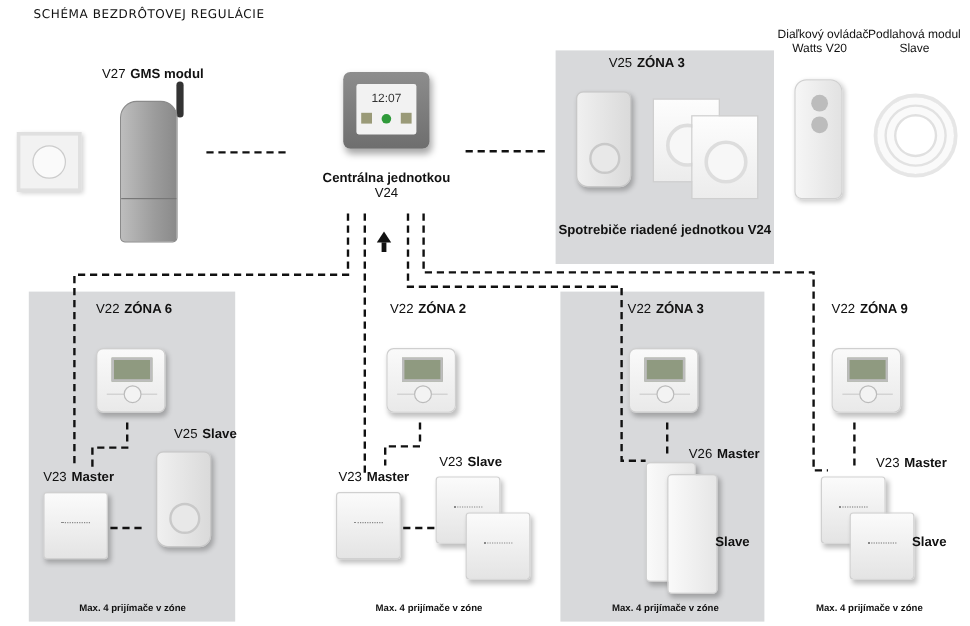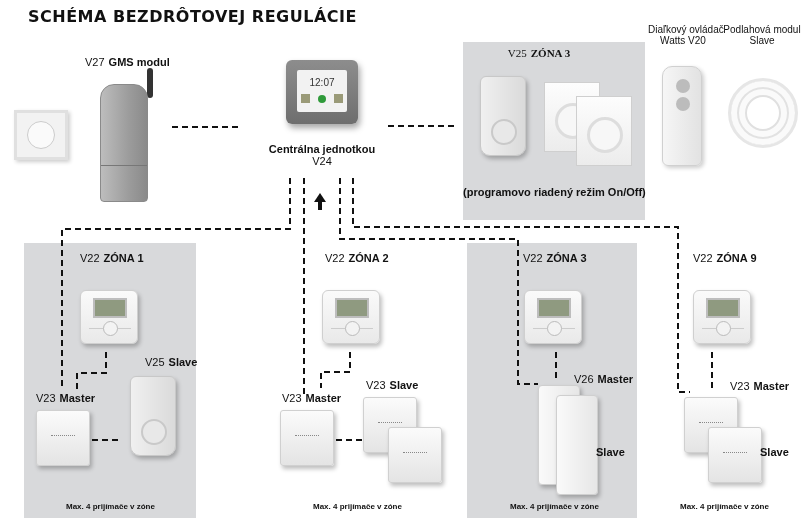--- a/index.html
+++ b/index.html
@@ -1,18 +1,18 @@
 <!DOCTYPE html>
 <html><head>
 <meta charset="utf-8">
 <style>
   * { box-sizing: border-box; margin: 0; padding: 0; }
   body { width: 808px; height: 522px; background: #ffffff; font-family: "Liberation Sans", sans-serif; position: relative; overflow: hidden; color: #111; }
   .abs { position: absolute; }
-  .title { left: 28px; top: 7px; font-size: 16px; font-weight: bold; letter-spacing: 0.5px; font-family: "DejaVu Sans", sans-serif; }
+  .title { left: 28px; top: 7px; font-size: 10px; font-weight: normal; letter-spacing: 0.5px; font-family: "DejaVu Sans", sans-serif; }
   .panel { background: #d8d9db; }
   .lbl { font-size: 11px; white-space: nowrap; font-family: "Liberation Sans Narrow", "Liberation Sans", sans-serif; }
   .lbl b { font-weight: bold; }
   .lbl .pre { font-weight: normal; margin-right: 4px; }
   .small { font-size: 8px; font-weight: bold; white-space: nowrap; }
   .center-txt { text-align: center; }
   svg.lines { position: absolute; left: 0; top: 0; }
 
   
   .thermo { width: 58px; height: 54px; background: linear-gradient(#fafafa,#e9e9e9); border-radius: 6px; border: 1px solid #cfcfcf; box-shadow: 2px 3px 4px rgba(0,0,0,.25); }
@@ -91,52 +91,52 @@
 </div>
 <div class="abs lbl center-txt" style="left:262px;top:143px;width:120px;">
   <div><b>Centrálna jednotkou</b></div>
   <div>V24</div>
 </div>
 <div class="abs" style="left:314px;top:193px;">
   <div class="arrow"></div>
     <div class="arrow-stem" style="margin-left:4px;"></div>
 </div>
 
-<div class="abs lbl center-txt" style="left:463px;top:47px;width:152px;font-family:Liberation Serif, serif;">
+<div class="abs lbl center-txt" style="left:463px;top:47px;width:152px;">
   <span class="pre">V25</span><b>ZÓNA 3</b>
 </div>
 <div class="abs plug" style="left:480px;top:76px;">
     <div class="sock"></div>
   </div>
 <div class="abs washer" style="left:544px;top:82px;">
     <div class="door"></div>
   </div>
 <div class="abs washer" style="left:576px;top:96px;">
     <div class="door"></div>
   </div>
 <div class="abs lbl center-txt" style="left:463px;top:186px;width:182px;font-weight:bold;">
-  <div>(programovo riadený režim On/Off)</div>
+  <div>Spotrebiče riadené jednotkou V24</div>
 </div>
 
 <div class="abs lbl center-txt" style="left:648px;top:24px;width:70px;font-size:10px;">
   <div>Diaľkový ovládač</div>
   <div>Watts V20</div>
 </div>
 <div class="abs lbl center-txt" style="left:722px;top:24px;width:80px;font-size:10px;">
   <div>Podlahová modul</div>
   <div>Slave</div>
 </div>
 <div class="abs remote" style="left:662px;top:66px;">
   <div class="b" style="top:12px;"></div>
     <div class="b" style="top:30px;"></div>
 </div>
 <div class="abs coil" style="left:728px;top:78px;"></div>
 
 <div class="abs lbl" style="left:80px;top:252px;">
-  <span class="pre">V22</span><b>ZÓNA 1</b>
+  <span class="pre">V22</span><b>ZÓNA 6</b>
 </div>
 <div class="abs thermo" style="left:80px;top:290px;">
     <div class="scr"></div>
     <div class="bar"></div>
     <div class="btn"></div>
   </div>
 <div class="abs lbl" style="left:145px;top:356px;">
   <span class="pre">V25</span><b>Slave</b>
 </div>
 <div class="abs lbl" style="left:36px;top:392px;">

